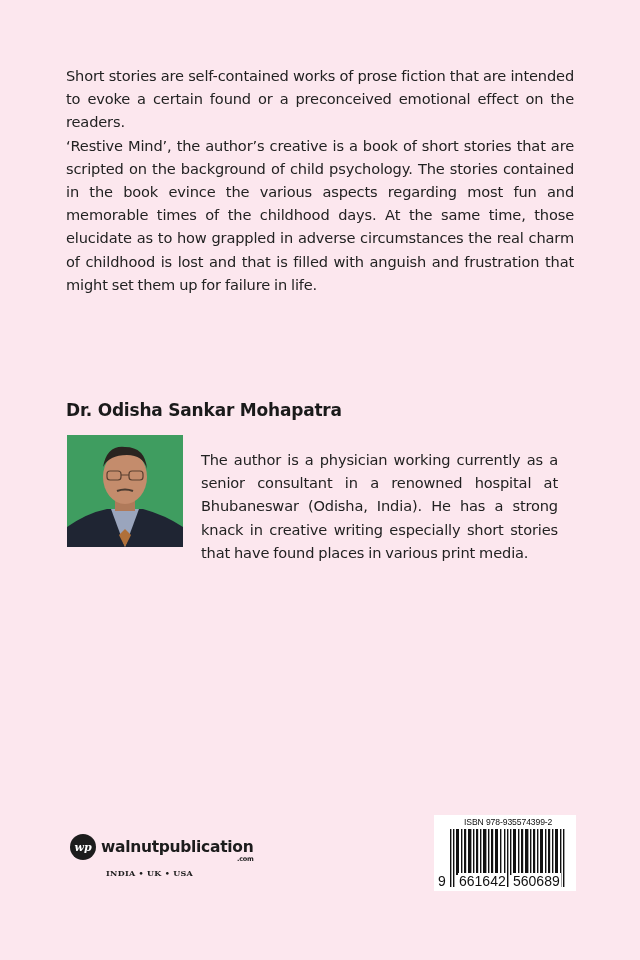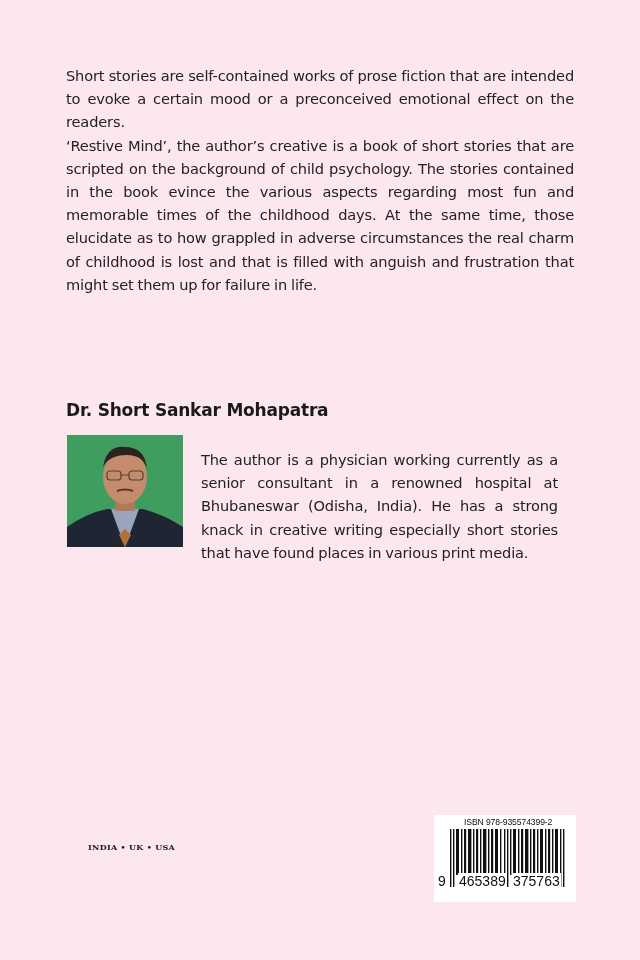--- a/index.html
+++ b/index.html
@@ -47,49 +47,49 @@
     font-weight: bold;
   }
   .pub-name {
     margin-left: 5px; font-size: 15.5px; font-weight: bold; color: #1c1c1c;
     letter-spacing: -0.3px; position: relative;
   }
   .pub-dotcom {
     position: absolute; right: 0; top: 17px; font-size: 6.5px; font-weight: bold;
   }
   .pub-countries {
-    margin-left: 18px; margin-top: 8px;
+    margin-left: 36px; margin-top: 8px;
     font-family: "DejaVu Serif", serif; font-size: 8px; font-weight: bold;
     letter-spacing: 0.3px; color: #1c1c1c;
   }
   .barcode-box {
-    position: absolute; left: 434px; top: 815px; width: 142px; height: 87px;
+    position: absolute; left: 434px; top: 815px; width: 142px; height: 76px;
     background: #fff;
   }
   .isbn-text {
     position: absolute; left: 30px; top: 2px;
     font-family: "Liberation Sans", sans-serif; font-size: 8.6px; color: #111;
     letter-spacing: -0.1px;
   }
   .bars { position: absolute; left: 10px; top: 14px; }
   .barcode-digits {
     position: absolute; left: 0; top: 58px; width: 142px; height: 16px;
     font-family: "Liberation Sans", sans-serif; font-size: 14px; color: #111;
   }
   .barcode-digits span { position: absolute; background: #fff; padding: 0 1px; line-height: 16px; }
 </style>
 </head>
 <body>
 
 <div class="blurb">
-  <p>Short stories are self-contained works of prose fiction that are intended to evoke a certain mood or a preconceived emotional effect on the readers.</p>
+  <p>Short stories are self-contained works of prose fiction that are intended to evoke a certain found or a preconceived emotional effect on the readers.</p>
   <p>‘Restive Mind’, the author’s creative is a book of short stories that are scripted on the background of child psychology. The stories contained in the book evince the various aspects regarding most fun and memorable times of the childhood days. At the same time, those elucidate as to how grappled in adverse circumstances the real charm of childhood is lost and that is filled with anguish and frustration that might set them up for failure in life.</p>
 </div>
 
-<div class="author-name">Dr. Short Sankar Mohapatra</div>
+<div class="author-name">Dr. Odisha Sankar Mohapatra</div>
 
 <div class="author-block">
   <div class="photo">
     <svg width="116" height="112" viewBox="0 0 116 112">
       <rect width="116" height="112" fill="#3f9d60"></rect>
       <path d="M0 112 L0 92 Q20 78 40 74 L76 74 Q98 80 116 92 L116 112 Z" fill="#1f2533"></path>
       <path d="M44 74 L58 112 L72 74 Z" fill="#9aa5bd"></path>
       <path d="M52 100 L58 112 L64 100 L58 94 Z" fill="#b0703a"></path>
       <rect x="48" y="58" width="20" height="18" fill="#b07a5a"></rect>
       <ellipse cx="58" cy="42" rx="22" ry="27" fill="#c48c6c"></ellipse>
@@ -97,20 +97,27 @@
       <rect x="40" y="36" width="14" height="9" rx="3" fill="none" stroke="#5a4030" stroke-width="1.2"></rect>
       <rect x="62" y="36" width="14" height="9" rx="3" fill="none" stroke="#5a4030" stroke-width="1.2"></rect>
       <line x1="54" y1="40" x2="62" y2="40" stroke="#5a4030" stroke-width="1"></line>
       <path d="M50 56 Q58 53 66 56" stroke="#4a3a30" stroke-width="2.2" fill="none"></path>
     </svg>
   </div>
   <p>The author is a physician working currently as a senior consultant in a renowned hospital at Bhubaneswar (Odisha, India). He has a strong knack in creative writing especially short stories that have found places in various print media.</p>
 </div>
 
 <div class="publisher">
+  <div class="pub-row">
+    <div class="pub-logo">wp</div>
+    <div class="pub-name">
+      <span>walnutpublication</span>
+      <span class="pub-dotcom">.com</span>
+    </div>
+  </div>
   <div class="pub-countries">INDIA • UK • USA</div>
 </div>
 
 <div class="barcode-box">
   <div class="isbn-text">ISBN 978-935574399-2</div>
   <svg class="bars" width="124" height="58" viewBox="0 0 124 58">
     <g fill="#111">
       <rect x="6" y="0" width="1.4" height="58"></rect>
         <rect x="9" y="0" width="1.4" height="58"></rect>
       <rect x="12" y="0" width="3" height="46"></rect>
@@ -139,16 +146,16 @@
         <rect x="101" y="0" width="1.4" height="46"></rect>
       <rect x="104" y="0" width="2.2" height="46"></rect>
         <rect x="108" y="0" width="1.4" height="46"></rect>
       <rect x="111" y="0" width="3" height="46"></rect>
       <rect x="116" y="0" width="1.4" height="58"></rect>
         <rect x="119" y="0" width="1.4" height="58"></rect>
     </g>
   </svg>
   <div class="barcode-digits">
     <span style="left:3px">9</span>
-    <span style="left:24px">465389</span>
-    <span style="left:78px">375763</span>
+    <span style="left:24px">661642</span>
+    <span style="left:78px">560689</span>
   </div>
 </div>
 
 </body></html>

